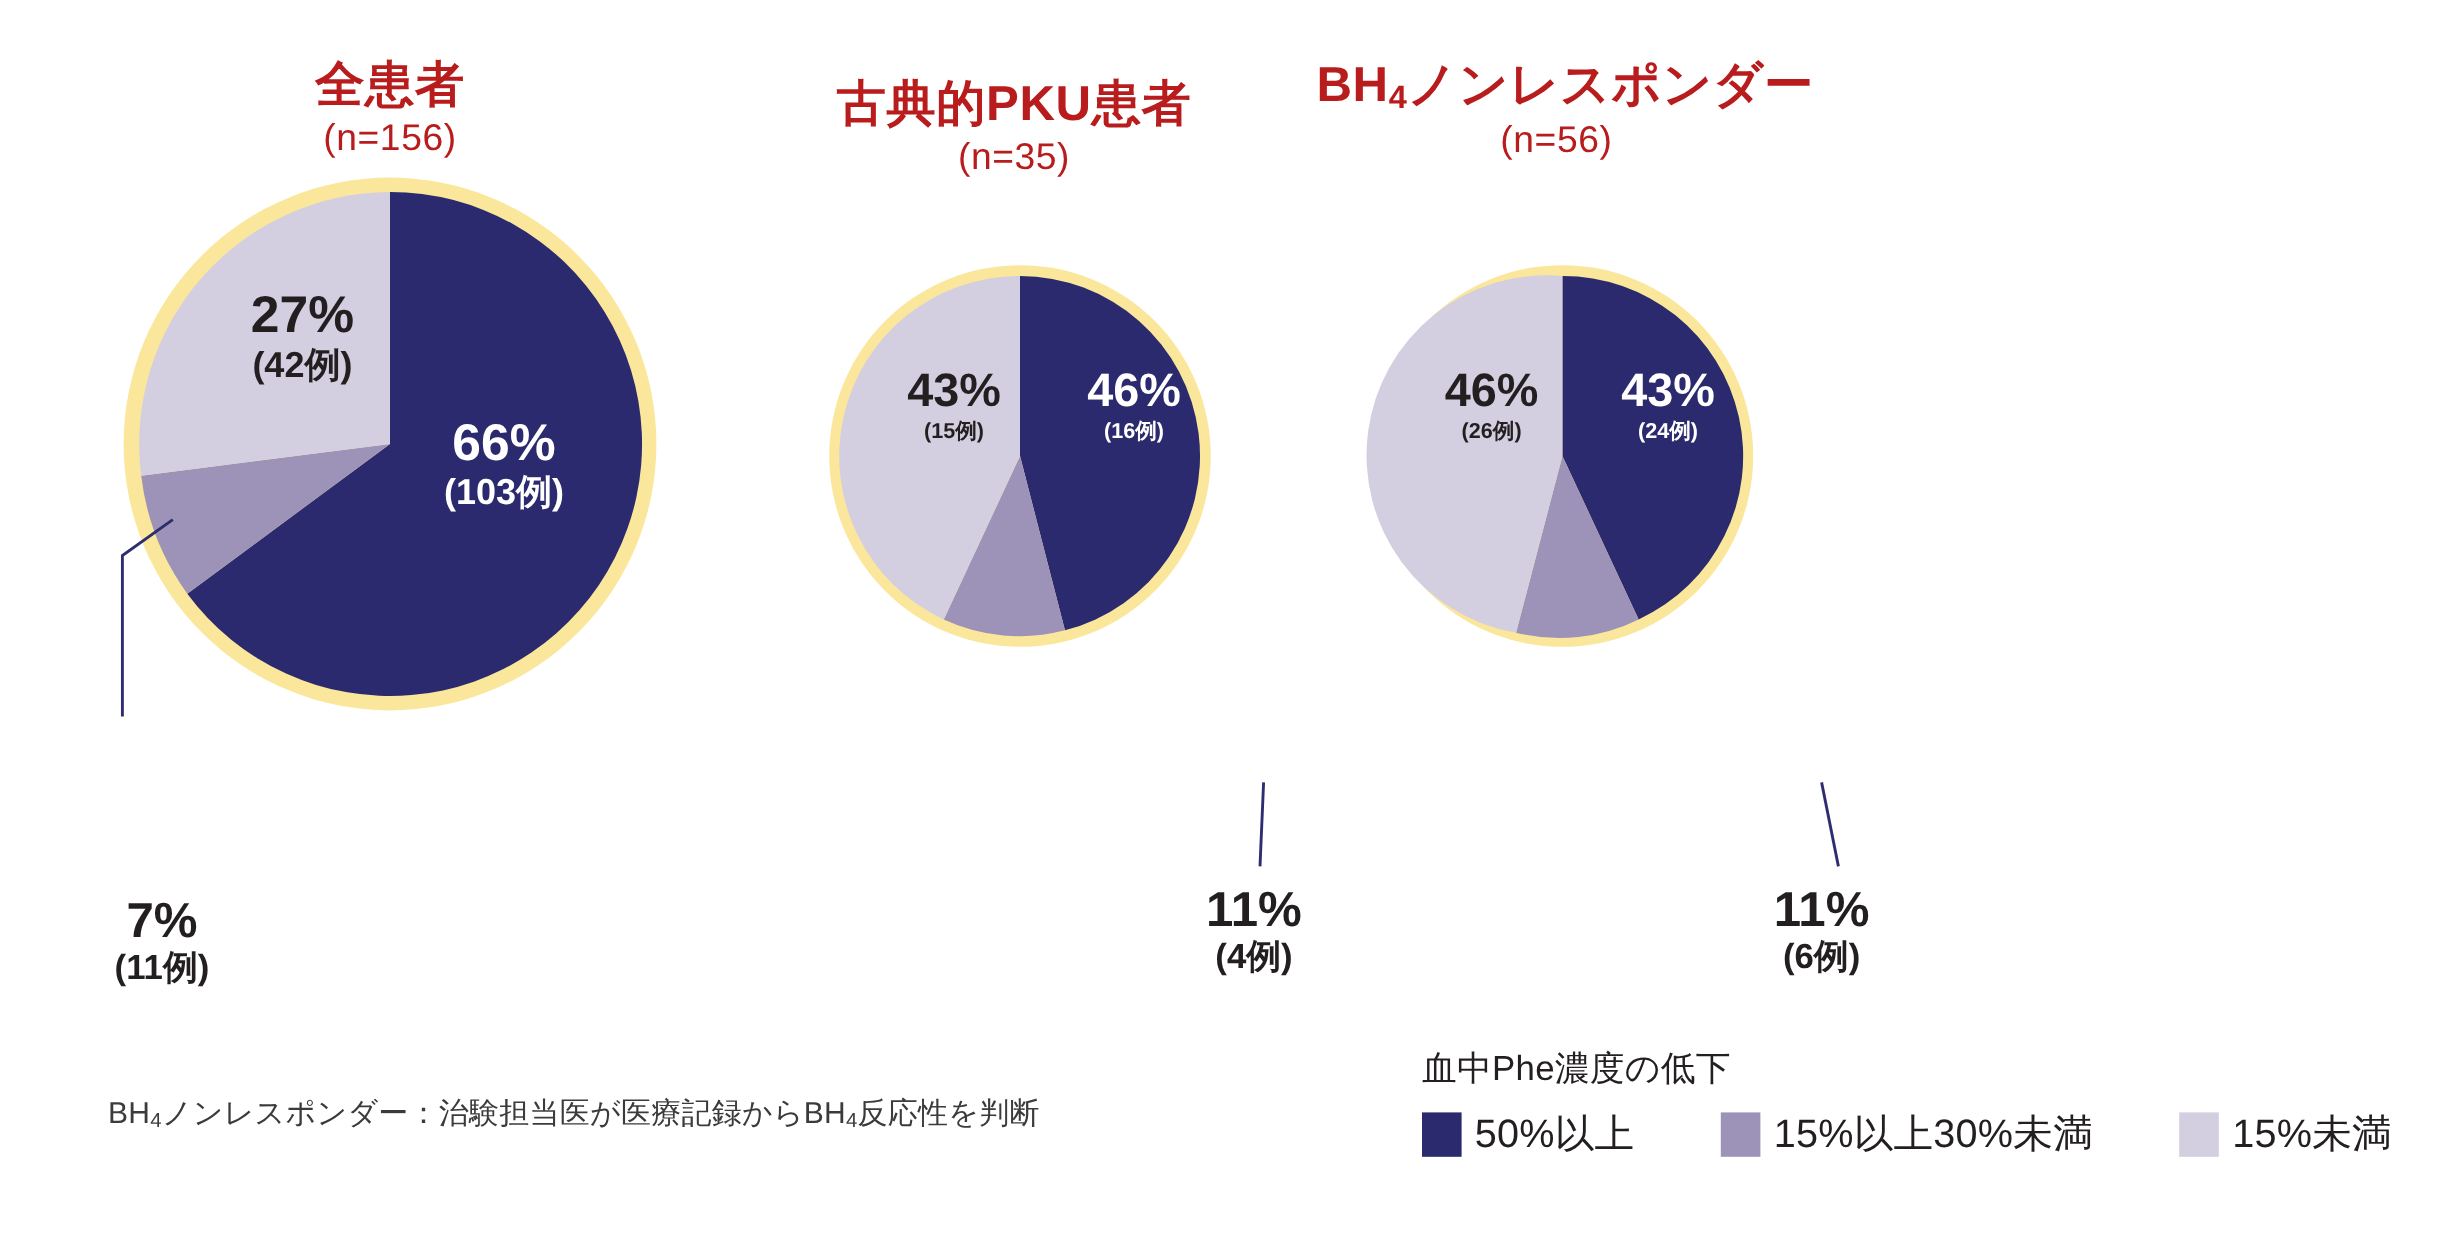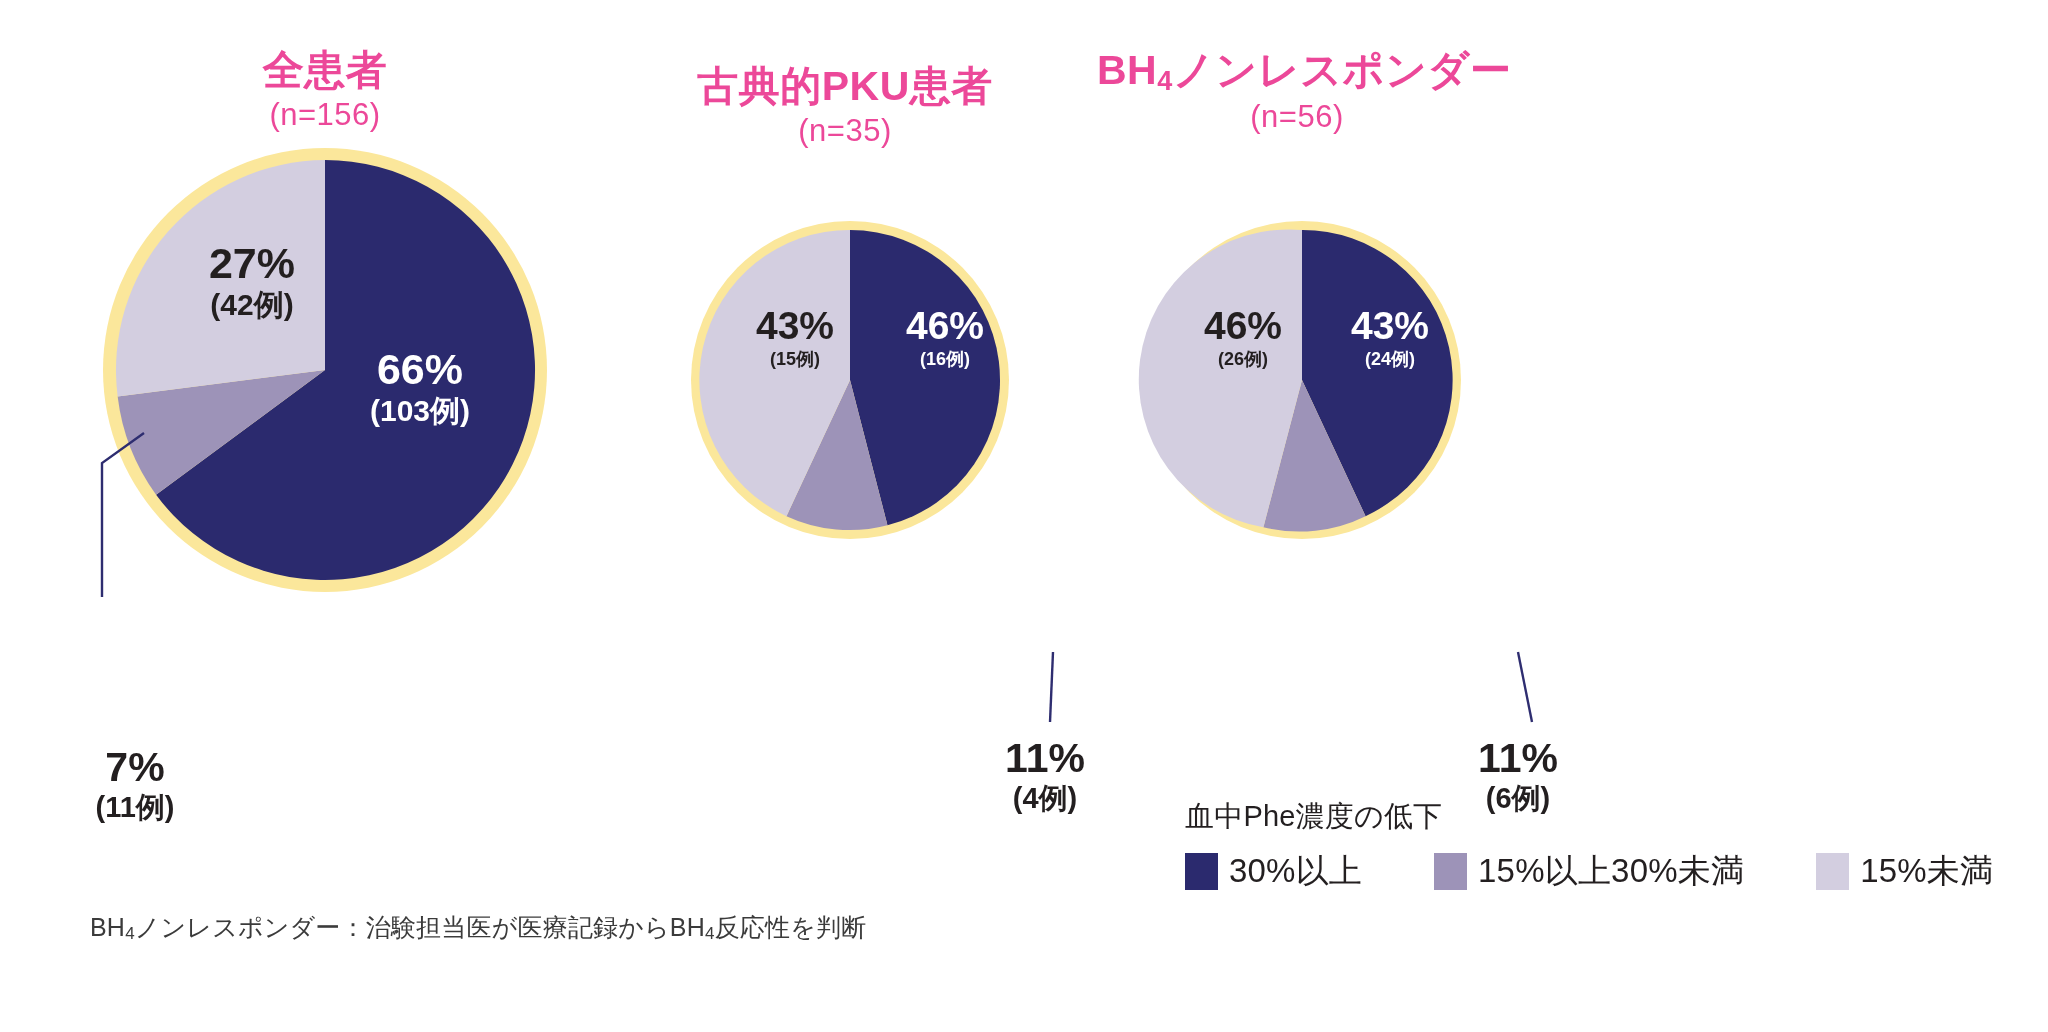--- a/index.html
+++ b/index.html
@@ -20,21 +20,21 @@
     position: absolute;
     inset: 0;
     width: 2048px;
     height: 1032px;
   }
 
   
   .chart-title {
     position: absolute;
     text-align: center;
-    color: #ec4899;
+    color: #b91c1c;
     line-height: 1.12;
     white-space: nowrap;
   }
   .chart-title .t-main {
     display: block;
     font-size: 41px;
     font-weight: bold;
     letter-spacing: .5px;
   }
   .chart-title .t-sub {
@@ -106,21 +106,21 @@
   }
 
   
   .leader { position: absolute; pointer-events: none; }
   .leader svg { display:block; overflow: visible; }
 
   
   #legend {
     position: absolute;
     left: 1185px;
-    top: 797px;
+    top: 871px;
     width: 840px;
   }
   #legend .legend-title {
     font-size: 29px;
     color: #231f20;
     margin-bottom: 12px;
     letter-spacing: .2px;
   }
   #legend .legend-items {
     display: flex;
@@ -277,21 +277,21 @@
     <span class="pct">11%</span>
     <span class="cnt">(6例)</span>
   </div>
 
   <div id="legend">
     <div class="legend-title">血中Phe濃度の低下</div>
     <div class="legend-items">
 
       <div class="legend-item">
         <span class="swatch" style="background:#2b2a6e;"></span>
-        <span class="legend-label">30%以上</span>
+        <span class="legend-label">50%以上</span>
       </div>
 
       <div class="legend-item">
         <span class="swatch" style="background:#9d93b8;"></span>
         <span class="legend-label">15%以上30%未満</span>
       </div>
 
       <div class="legend-item">
         <span class="swatch" style="background:#d3cee0;"></span>
         <span class="legend-label">15%未満</span>

